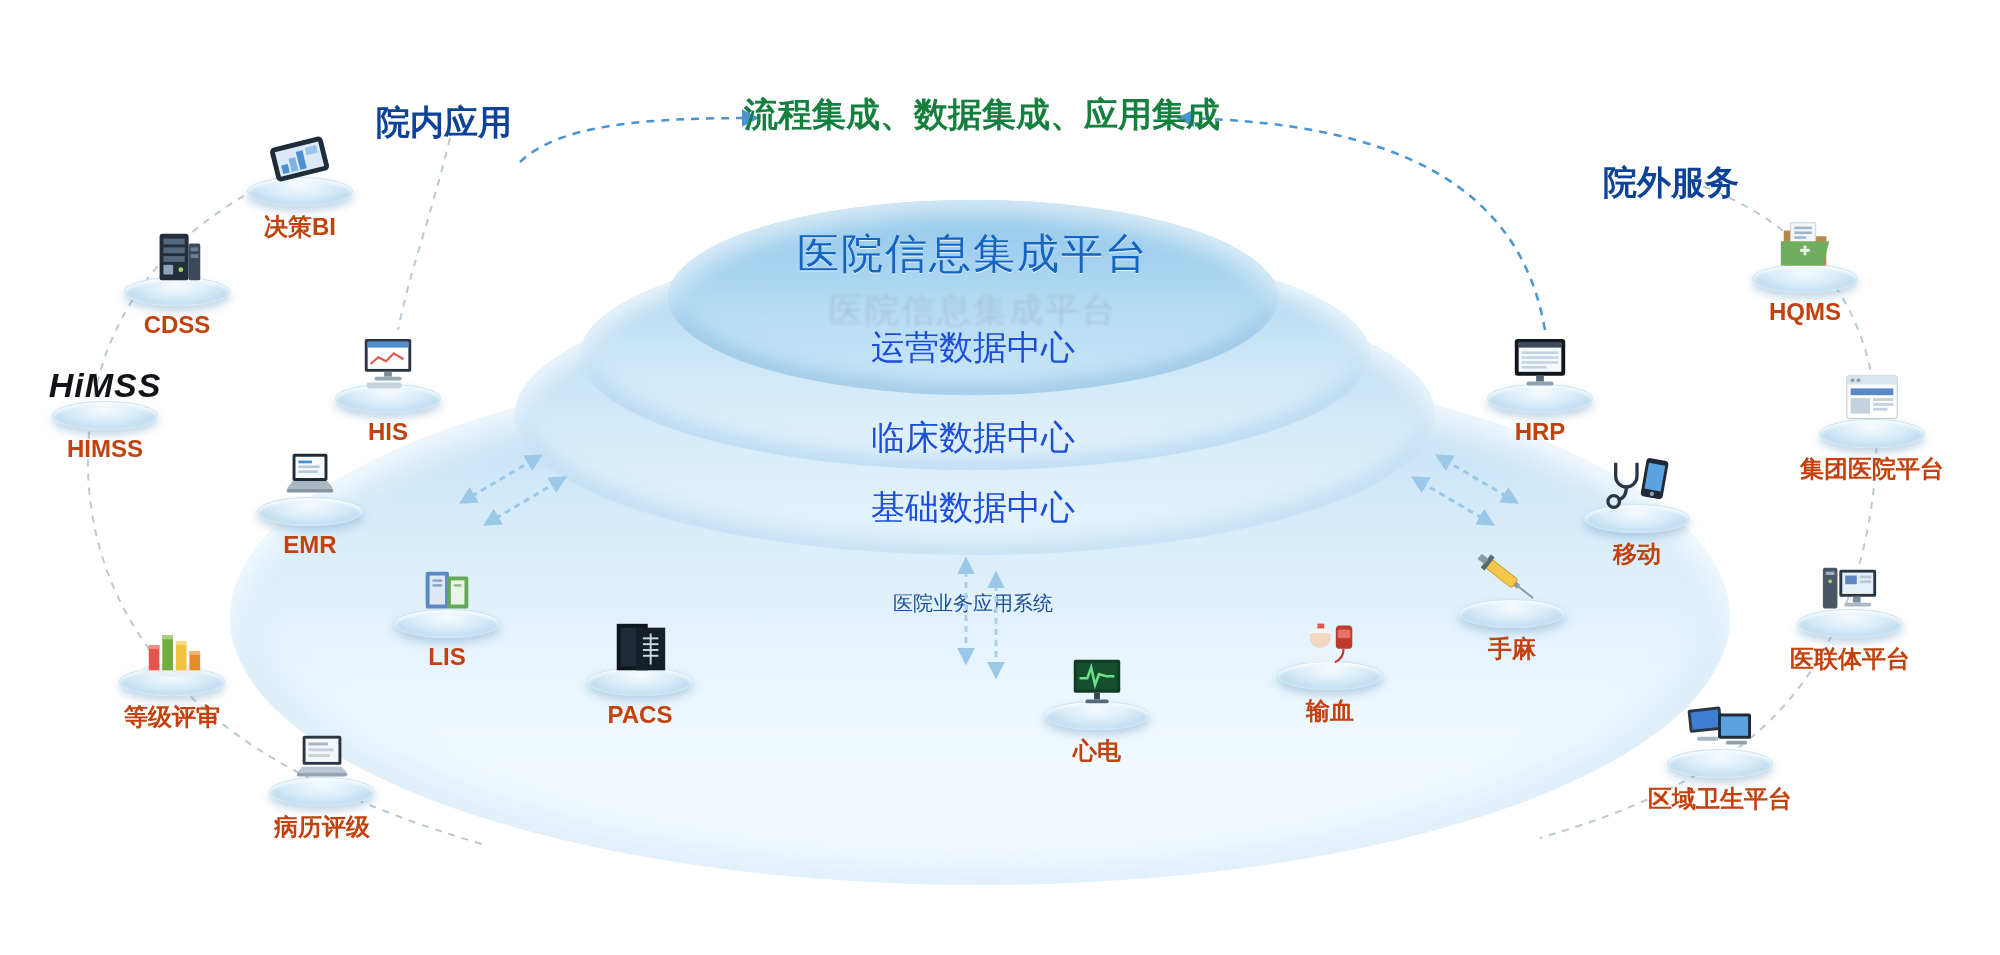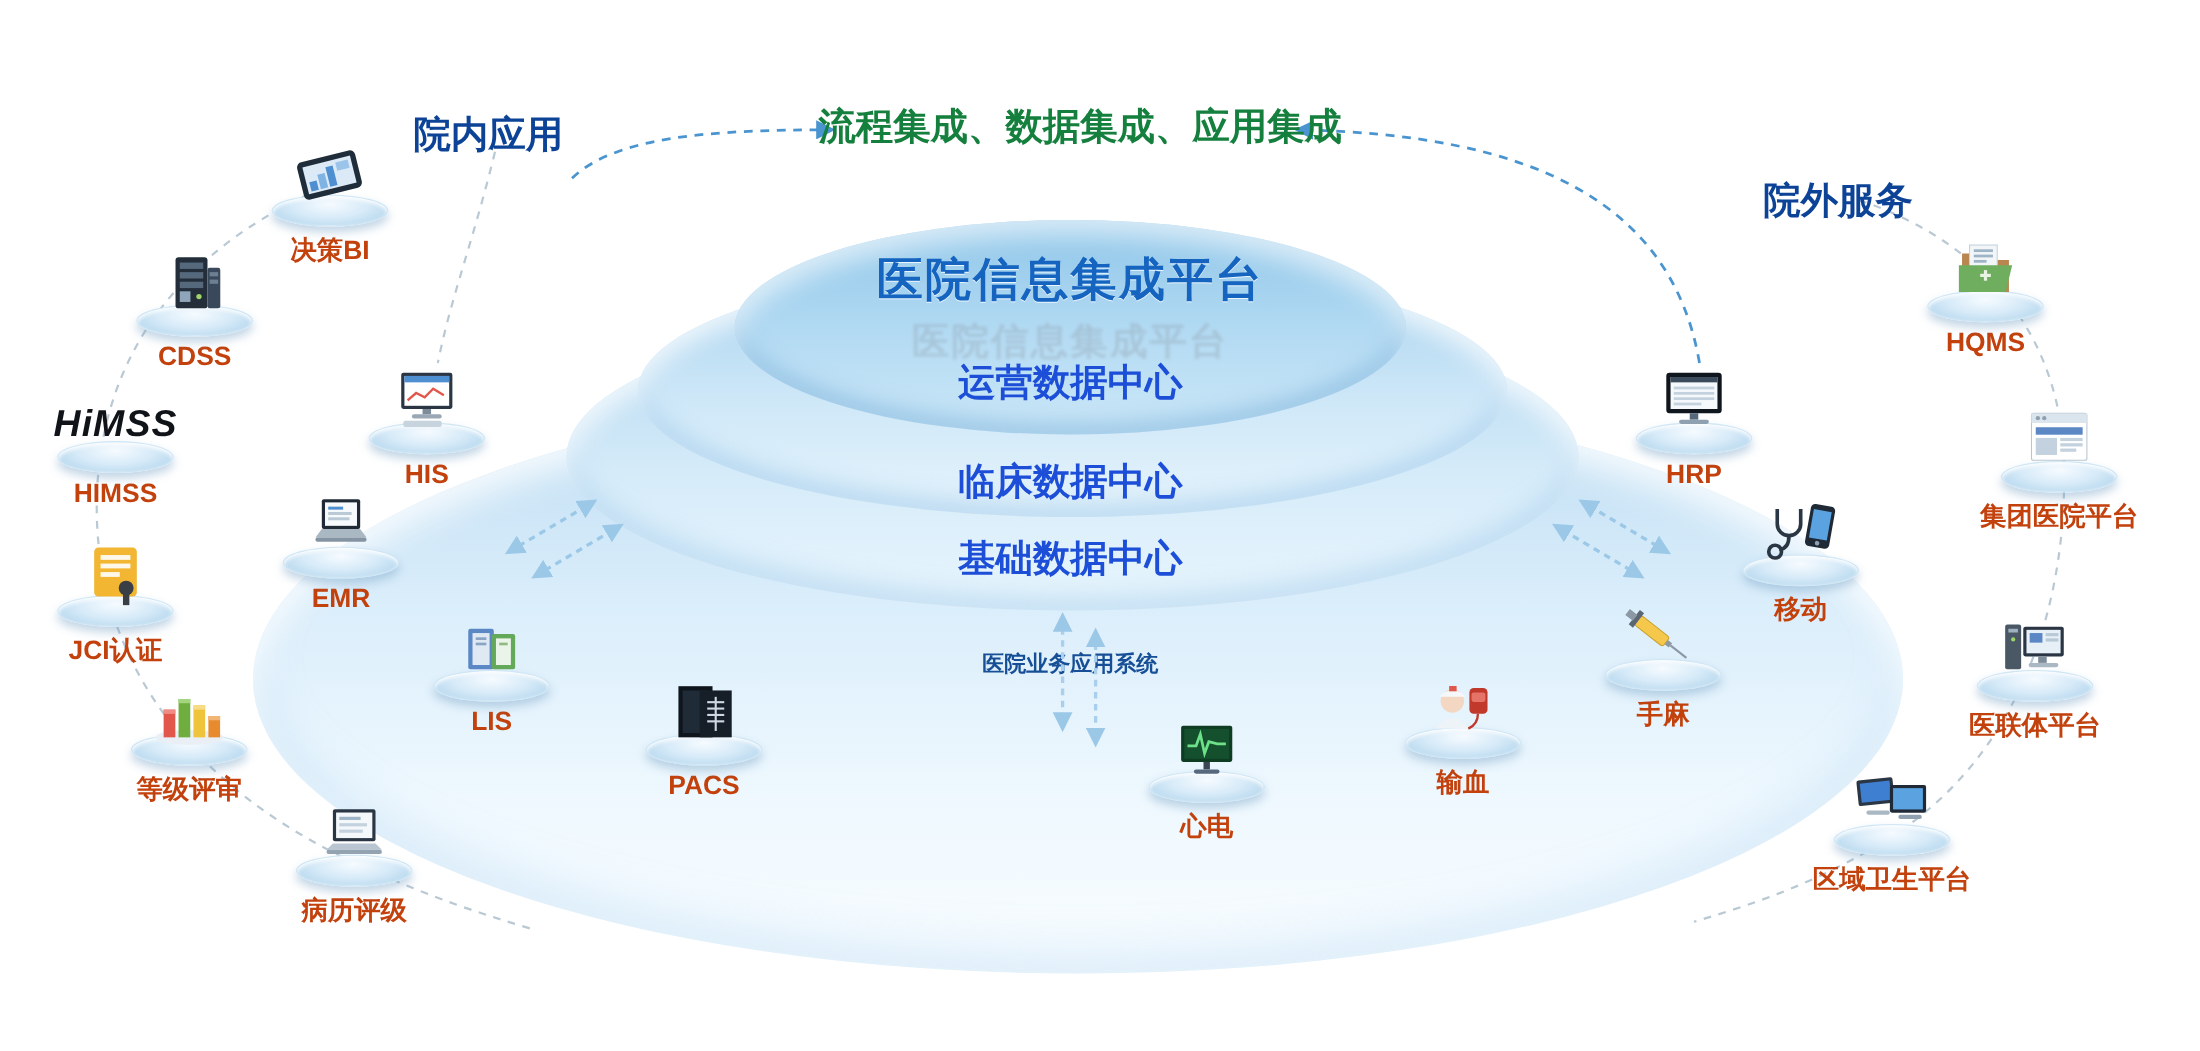--- a/index.html
+++ b/index.html
@@ -25,21 +25,21 @@
     left:580px;top:240px;width:790px;height:230px;z-index:3;
     background:linear-gradient(180deg,#a6d1ee 0%,#cfe8f8 55%,#e6f4fc 100%);
     box-shadow:inset 0 12px 20px rgba(255,255,255,.75), inset 0 -10px 20px rgba(130,185,228,.45);
   }
   .tier-cap{
     left:668px;top:200px;width:610px;height:195px;z-index:4;
     background:linear-gradient(180deg,#8fc6e9 0%,#b4dbf3 55%,#cde8f8 100%);
     box-shadow:inset 0 14px 22px rgba(255,255,255,.65), inset 0 -10px 18px rgba(110,170,215,.5);
   }
 
-  .ctext{position:absolute;transform:translateX(-50%);z-index:5;white-space:nowrap;font-weight:bold;text-align:center;}
+  .ctext{position:absolute;transform:translateX(-50%);z-index:5;white-space:nowrap;font-weight:normal;text-align:center;}
   .main-title{left:973px;top:226px;font-size:42px;color:#1565c0;letter-spacing:2px;text-shadow:0 1px 0 #eaf5fd;}
   .ghost-title{left:973px;top:288px;font-size:34px;color:#8d9aa6;opacity:.32;filter:blur(1.5px);letter-spacing:2px;}
   .layer-label{font-size:34px;color:#1d4ed8;}
   .lbl-operations{left:973px;top:325px;}
   .lbl-clinical{left:973px;top:415px;}
   .lbl-basic{left:973px;top:485px;}
   .lbl-apps{left:973px;top:590px;font-size:20px;color:#174f96;}
 
   .header{position:absolute;transform:translateX(-50%);z-index:8;white-space:nowrap;font-weight:bold;font-size:34px;color:#0c4396;}
   .header-left{left:444px;top:100px;}
@@ -152,34 +152,20 @@
   </div>
 
   <div class="node" style="left:105px;top:352px;">
     <div class="icon">
       <div class="himss-logo">HiMSS</div>
     </div>
     <div class="pedestal"></div>
     <div class="label">HIMSS</div>
   </div>
 
-  <div class="node" style="left:105px;top:492px;">
-    <div class="icon">
-      <svg viewBox="0 0 84 64">
-          <rect x="22" y="6" width="40" height="46" rx="4" fill="#f2b632"></rect>
-          <rect x="28" y="13" width="28" height="4.5" fill="#ffffff" opacity=".9"></rect>
-          <rect x="28" y="21" width="28" height="4.5" fill="#ffffff" opacity=".9"></rect>
-          <rect x="28" y="29" width="18" height="4.5" fill="#ffffff" opacity=".9"></rect>
-          <circle cx="52" cy="44" r="7" fill="#3a3f46"></circle>
-          <rect x="49" y="48" width="6" height="12" fill="#3a3f46"></rect>
-        </svg>
-    </div>
-    <div class="pedestal"></div>
-    <div class="label">JCI认证</div>
-  </div>
 
   <div class="node" style="left:172px;top:618px;">
     <div class="icon">
       <svg viewBox="0 0 84 64">
           <ellipse cx="42" cy="54" rx="32" ry="7" fill="#e9eff4"></ellipse>
           <rect x="18" y="28" width="11" height="26" fill="#e2574c"></rect>
           <rect x="18" y="28" width="11" height="4" fill="#f08c83"></rect>
           <rect x="32" y="18" width="11" height="36" fill="#6fae3e"></rect>
           <rect x="32" y="18" width="11" height="4" fill="#a4d47e"></rect>
           <rect x="46" y="24" width="11" height="30" fill="#f0c33c"></rect>

